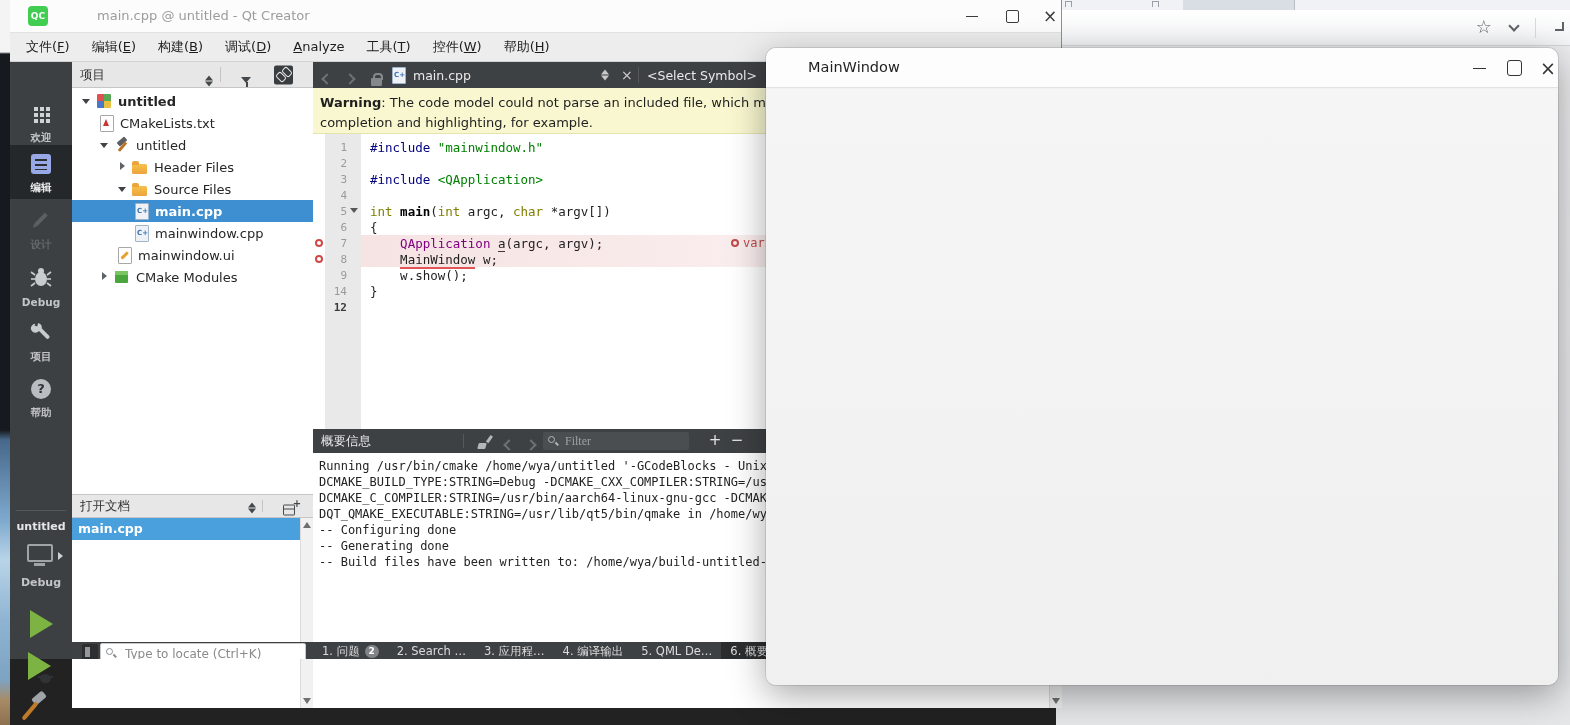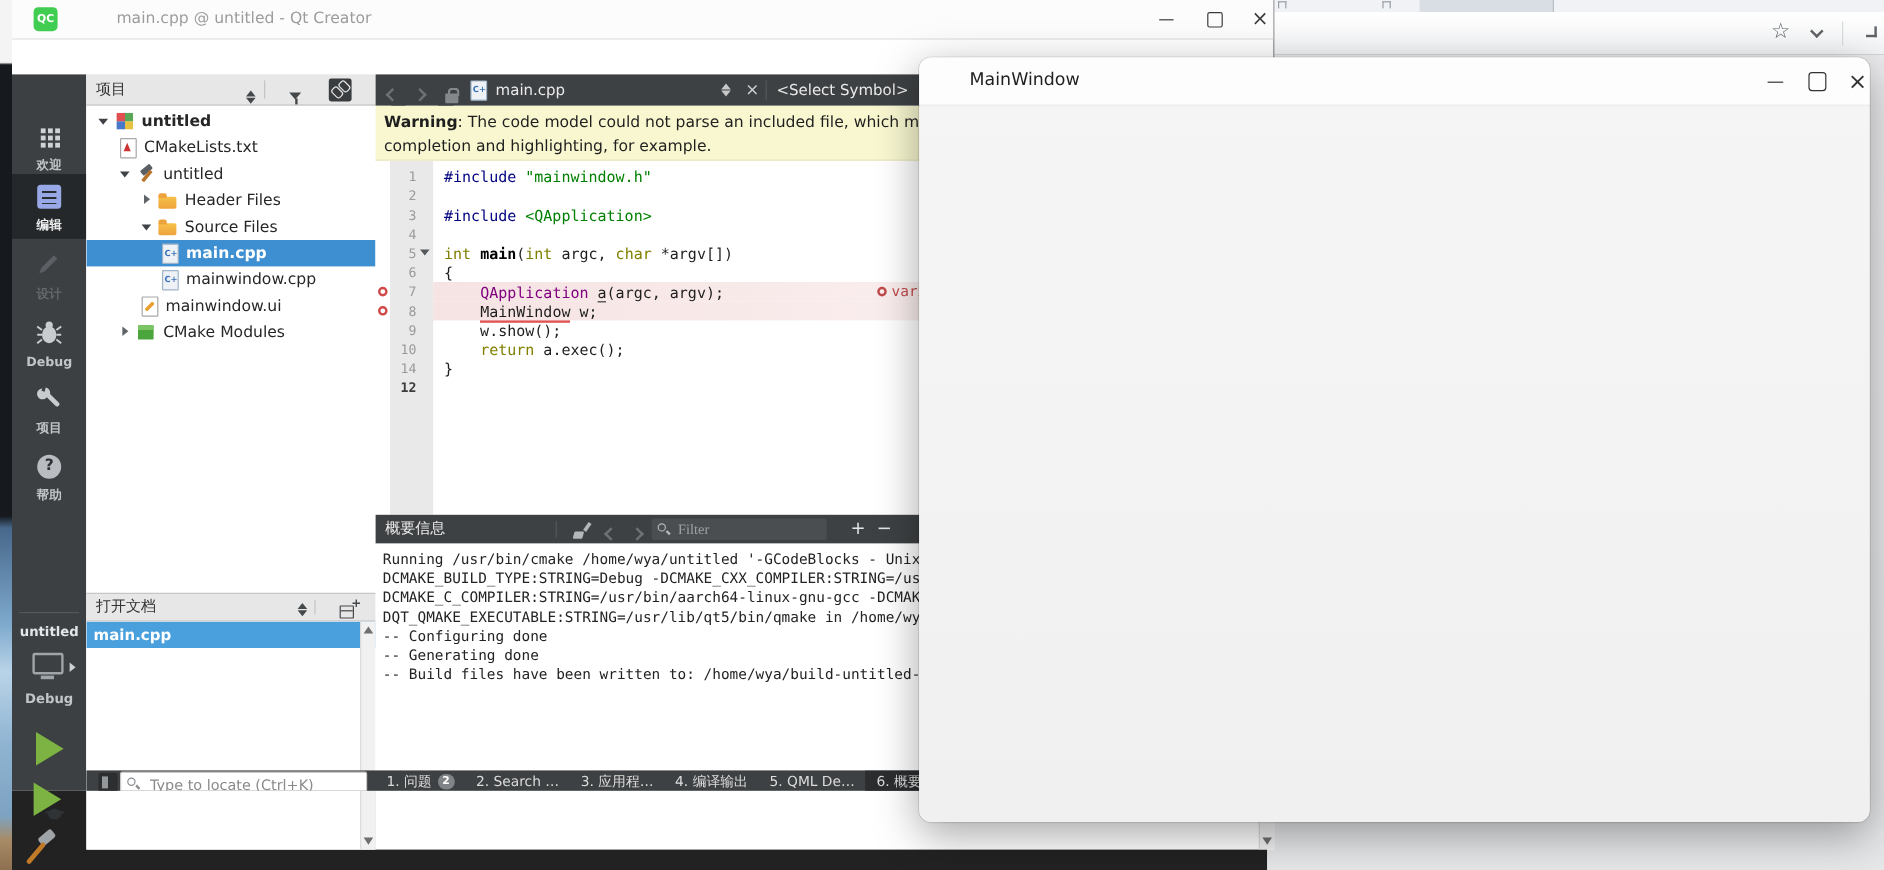--- a/index.html
+++ b/index.html
@@ -259,20 +259,30 @@
 
   <div class="qtc">
     <div class="titlebar">
       <span class="logo">QC</span>
       <span class="wtitle">main.cpp @ untitled - Qt Creator</span>
       <span class="wbtn wmin"></span>
       <span class="wbtn wmax"></span>
       <span class="wbtn wclose">×</span>
     </div>
 
+    <div class="menubar" id="menubar">
+        <div class="mitem">文件(<u>F</u>)</div>
+        <div class="mitem">编辑(<u>E</u>)</div>
+        <div class="mitem">构建(<u>B</u>)</div>
+        <div class="mitem">调试(<u>D</u>)</div>
+        <div class="mitem"><u>A</u>nalyze</div>
+        <div class="mitem">工具(<u>T</u>)</div>
+        <div class="mitem">控件(<u>W</u>)</div>
+        <div class="mitem">帮助(<u>H</u>)</div>
+      </div>
 
     <div class="sidebar">
       <div id="modes">
           <div class="sitem" style="top: 33px;">
             <span class="sicon">
               <span class="ic-welcome"></span>
             </span>
             <span class="slabel">欢迎</span>
           </div>
           <div class="sitem active" style="top: 83px;">
@@ -487,26 +497,20 @@
               <span class="codetext"><span class="c-pl">    </span><span class="c-erru">MainWindow</span><span class="c-pl"> w;</span></span>
             </div>
             <div class="cline">
               <span class="cmark"></span>
               <span class="lnum">9</span>
               <span class="foldcol"></span>
               <span class="codetext"><span class="c-pl">    w.show();</span></span>
             </div>
             <div class="cline">
               <span class="cmark"></span>
-              <span class="lnum">10</span>
-              <span class="foldcol"></span>
-              <span class="codetext"><span class="c-pl">    </span><span class="c-kw">return</span><span class="c-pl"> a.exec();</span></span>
-            </div>
-            <div class="cline">
-              <span class="cmark"></span>
               <span class="lnum">14</span>
               <span class="foldcol"></span>
               <span class="codetext"><span class="c-pl">}</span></span>
             </div>
             <div class="cline">
               <span class="cmark"></span>
               <span class="lnum cur">12</span>
               <span class="foldcol"></span>
               <span class="codetext"></span>
             </div>

